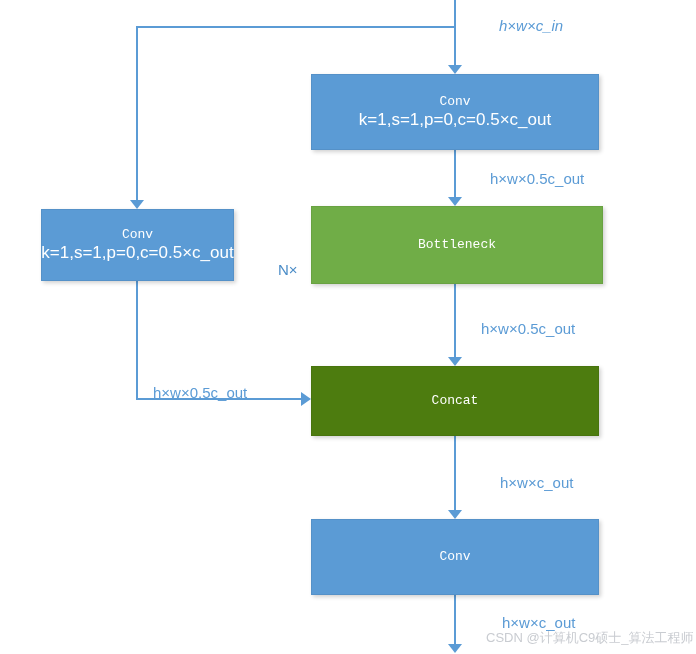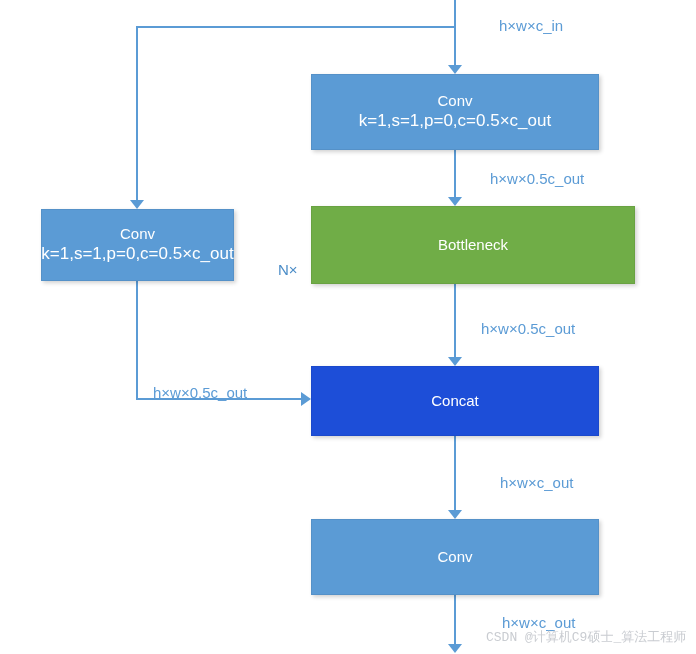--- a/index.html
+++ b/index.html
@@ -33,21 +33,21 @@
     flex-direction: column;
     align-items: center;
     justify-content: center;
     color: #ffffff;
     text-align: center;
     line-height: 1.22;
     font-size: 15px;
     border: 1px solid rgba(0,0,0,0.06);
     box-shadow: 2px 2px 4px rgba(0,0,0,0.18);
   }
-  .node .l1 { font-size: 15px; }
+  .node .l1 { font-size: 13px; font-family: Liberation Mono, monospace; }
   .node .l2 { font-size: 17px; }
   .edge-label {
     position: absolute;
     color: #5B9BD5;
     font-size: 15px;
     white-space: nowrap;
     line-height: 1;
   }
   .repeat-label {
     position: absolute;
@@ -55,21 +55,21 @@
     font-size: 15px;
     white-space: nowrap;
     line-height: 1;
   }
   .watermark {
     position: absolute;
     color: #c9ccd1;
     font-size: 13px;
     white-space: nowrap;
     line-height: 1;
-    font-family: Liberation Mono, monospace;
+    font-family: Liberation Sans, sans-serif;
   }
 </style>
 </head>
 <body>
 
 <div id="canvas">
 
   <svg id="wires" viewBox="0 0 696 654" width="696" height="654" xmlns="http://www.w3.org/2000/svg">
       <path d="M 455 0 L 455 68" fill="none" stroke="#5B9BD5" stroke-width="2"></path>
       <path d="M 455 27 L 137 27 L 137 203" fill="none" stroke="#5B9BD5" stroke-width="2"></path>
@@ -89,32 +89,32 @@
 
   <div id="nodes">
       <div class="node" style="left: 311px; top: 74px; width: 288px; height: 76px; background: rgb(91, 155, 213);">
         <div class="l1">Conv</div>
         <div class="l2">k=1,s=1,p=0,c=0.5×c_out</div>
       </div>
       <div class="node" style="left: 41px; top: 209px; width: 193px; height: 72px; background: rgb(91, 155, 213);">
         <div class="l1">Conv</div>
         <div class="l2">k=1,s=1,p=0,c=0.5×c_out</div>
       </div>
-      <div class="node" style="left: 311px; top: 206px; width: 324px; height: 78px; background: rgb(112, 173, 71);">
+      <div class="node" style="left: 311px; top: 206px; width: 292px; height: 78px; background: rgb(112, 173, 71);">
         <div class="l1">Bottleneck</div>
       </div>
-      <div class="node" style="left: 311px; top: 366px; width: 288px; height: 70px; background: #1d4ed8;">
+      <div class="node" style="left: 311px; top: 366px; width: 288px; height: 70px; background: #4d7c0f;">
         <div class="l1">Concat</div>
       </div>
       <div class="node" style="left: 311px; top: 519px; width: 288px; height: 76px; background: rgb(91, 155, 213);">
         <div class="l1">Conv</div>
       </div>
     </div>
   <div id="labels">
-      <div class="edge-label" style="left: 499px; top: 18px; color: rgb(91, 155, 213);">h×w×c_in</div>
+      <div class="edge-label" style="left: 499px; top: 18px; color: rgb(91, 155, 213); font-style: italic;">h×w×c_in</div>
       <div class="edge-label" style="left: 490px; top: 171px; color: rgb(91, 155, 213);">h×w×0.5c_out</div>
       <div class="edge-label" style="left: 481px; top: 321px; color: rgb(91, 155, 213);">h×w×0.5c_out</div>
       <div class="edge-label" style="left: 153px; top: 385px; color: rgb(91, 155, 213);">h×w×0.5c_out</div>
       <div class="edge-label" style="left: 500px; top: 475px; color: rgb(91, 155, 213);">h×w×c_out</div>
       <div class="edge-label" style="left: 502px; top: 615px; color: rgb(91, 155, 213);">h×w×c_out</div>
     </div>
 
   <div class="repeat-label" id="repeat-label" style="left: 278px; top: 262px;">N×</div>
 
   <div class="watermark" id="watermark" style="left: 486px; top: 631px; color: rgb(201, 204, 209);">CSDN @计算机C9硕士_算法工程师</div>

